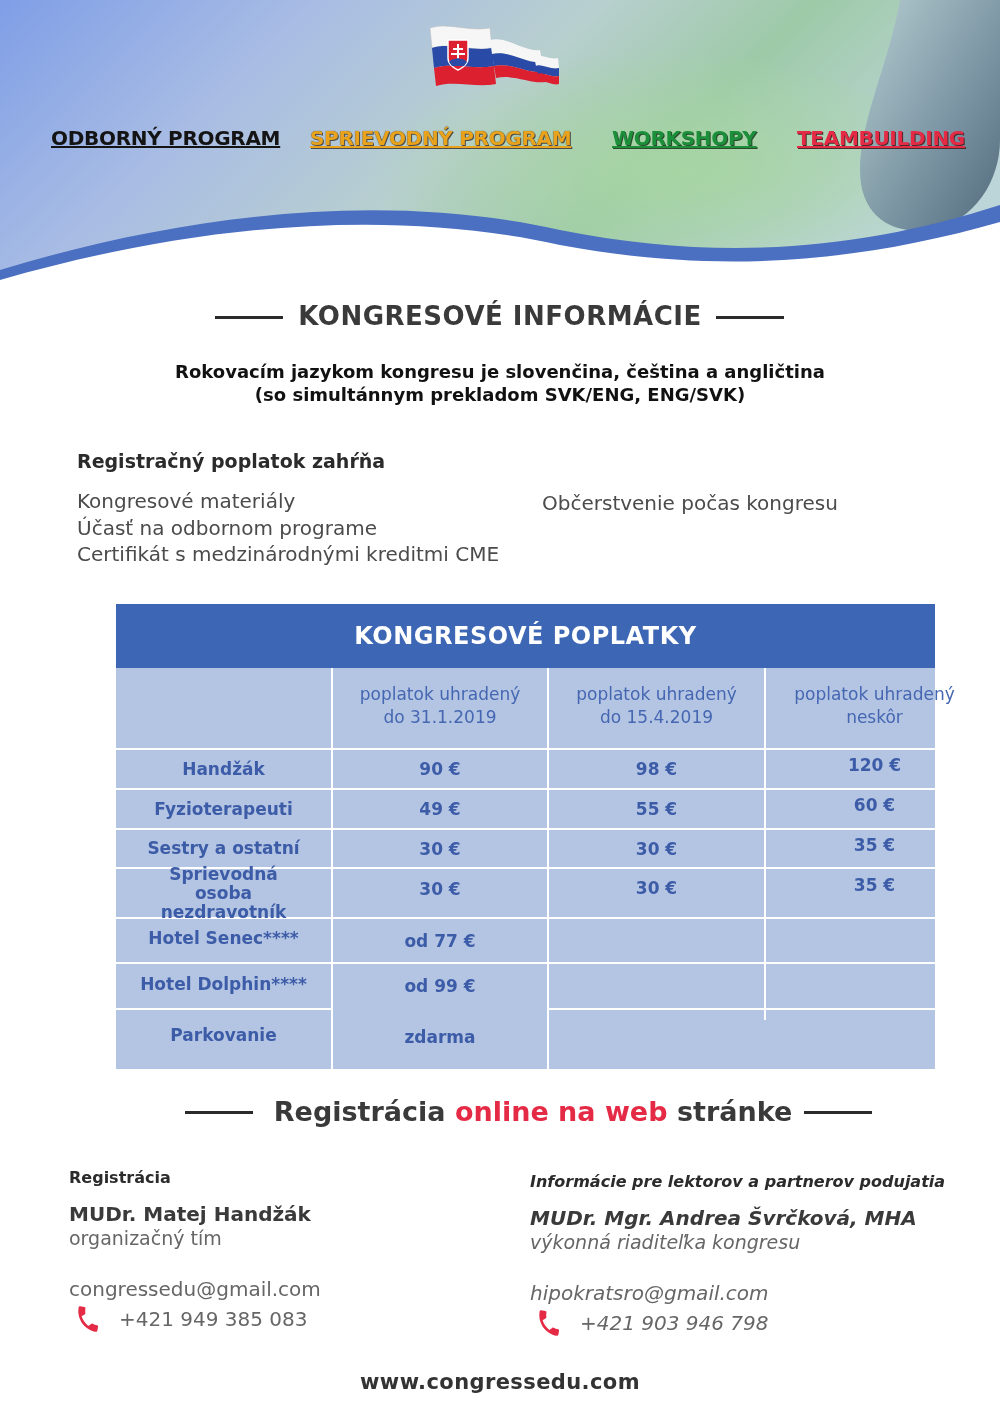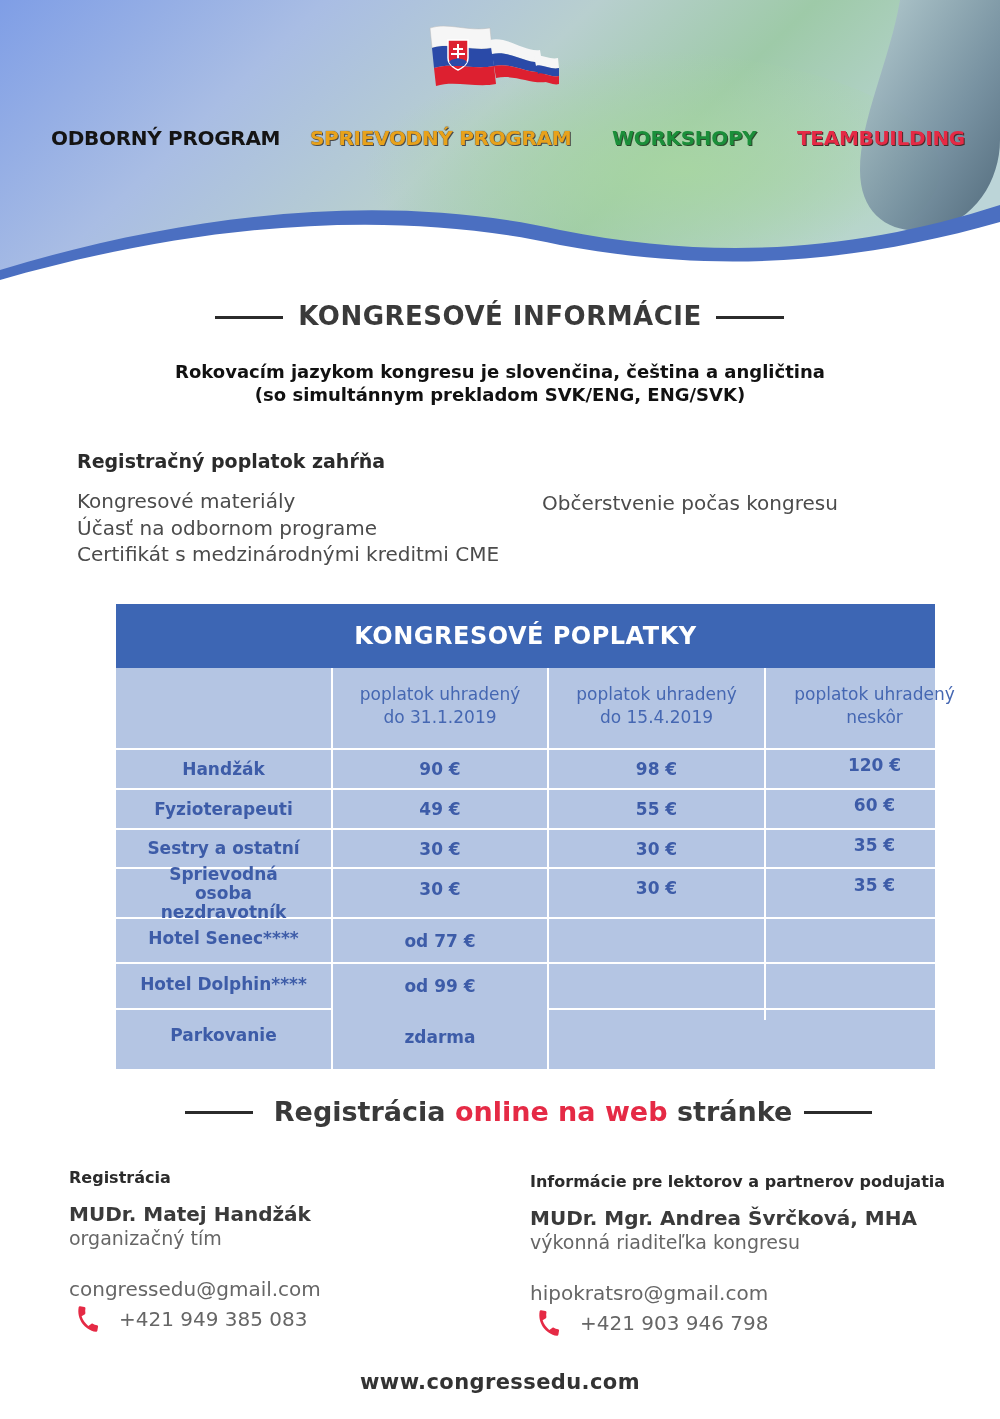--- a/index.html
+++ b/index.html
@@ -4,21 +4,21 @@
   <style>
     * { box-sizing: border-box; margin: 0; padding: 0; }
     html, body { width: 1000px; height: 1419px; background: #ffffff; overflow: hidden; }
     body { font-family: "DejaVu Sans", "Liberation Sans", sans-serif; color: #2b2b2b; position: relative; }
 
     
     .header { position: absolute; left: 0; top: 0; width: 1000px; height: 290px; overflow: hidden; }
     .header svg.bg { position: absolute; left: 0; top: 0; }
     .flag { position: absolute; left: 428px; top: 22px; width: 132px; height: 68px; }
     .nav { position: absolute; top: 126px; left: 0; width: 1000px; height: 30px; }
-    .nav-item { position: absolute; top: 0; font-family: "DejaVu Sans", sans-serif; font-weight: bold; font-size: 20px; letter-spacing: -0.3px; white-space: nowrap; cursor: pointer; }
+    .nav-item { position: absolute; top: 0; font-family: "DejaVu Sans", sans-serif; font-weight: bold; font-size: 20px; letter-spacing: -0.3px; white-space: nowrap; cursor: pointer; text-decoration: underline; }
     .nav-1 { left: 51px; color: #141414; }
     .nav-2 { left: 310px; color: #e8a21b; text-shadow: 1px 1px 0 #4b4b4b, 0 0 1px #333; }
     .nav-3 { left: 612px; color: #1b8f3a; text-shadow: 1px 1px 0 #2d4a2d; }
     .nav-4 { left: 797px; color: #e52a45; text-shadow: 1px 1px 0 #4a2a2a; }
 
     
     .sec-title { position: absolute; top: 298px; left: 0; width: 1000px; text-align: center; }
     .sec-title .rule { position: absolute; top: 18px; height: 3px; width: 68px; background: #2b2b2b; }
     .sec-title .rule.l { left: 215px; }
     .sec-title .rule.r { left: 716px; }
@@ -46,21 +46,21 @@
     .online { position: absolute; top: 1094px; left: 0; width: 1000px; text-align: center; margin-left: 33px; }
     .online .rule { position: absolute; top: 17px; height: 3px; width: 68px; background: #2b2b2b; }
     .online .rule.l { left: 152px; }
     .online .rule.r { left: 771px; }
     .online h2 { font-size: 27px; font-weight: bold; color: #3a3a3a; line-height: 36px; }
     .online .hl { color: #e52a45; }
 
     
     .contact { position: absolute; width: 440px; }
     .contact.left { left: 69px; top: 1168px; }
-    .contact.right { left: 530px; top: 1172px; }
+    .contact.right { left: 530px; top: 1172px; font-style: italic; }
     .c-label { font-size: 16px; font-weight: bold; color: #2b2b2b; height: 22px; }
     .c-name { font-size: 20px; font-weight: bold; color: #3a3a3a; margin-top: 12px; line-height: 24px; }
     .c-role { font-size: 19px; color: #666; line-height: 24px; }
     .c-mail { font-size: 20px; color: #666; margin-top: 26px; line-height: 26px; cursor: pointer; }
     .c-phone { display: flex; align-items: center; margin-top: 2px; }
     .phone-icon { width: 30px; height: 30px; margin-left: 4px; margin-right: 16px; }
     .c-phone span.num { font-size: 20px; color: #666; text-align: right; }
 
     .web { position: absolute; top: 1370px; left: 0; width: 1000px; text-align: center; font-size: 21px; font-weight: bold; color: #333; letter-spacing: 0.4px; cursor: pointer; }
   </style>

